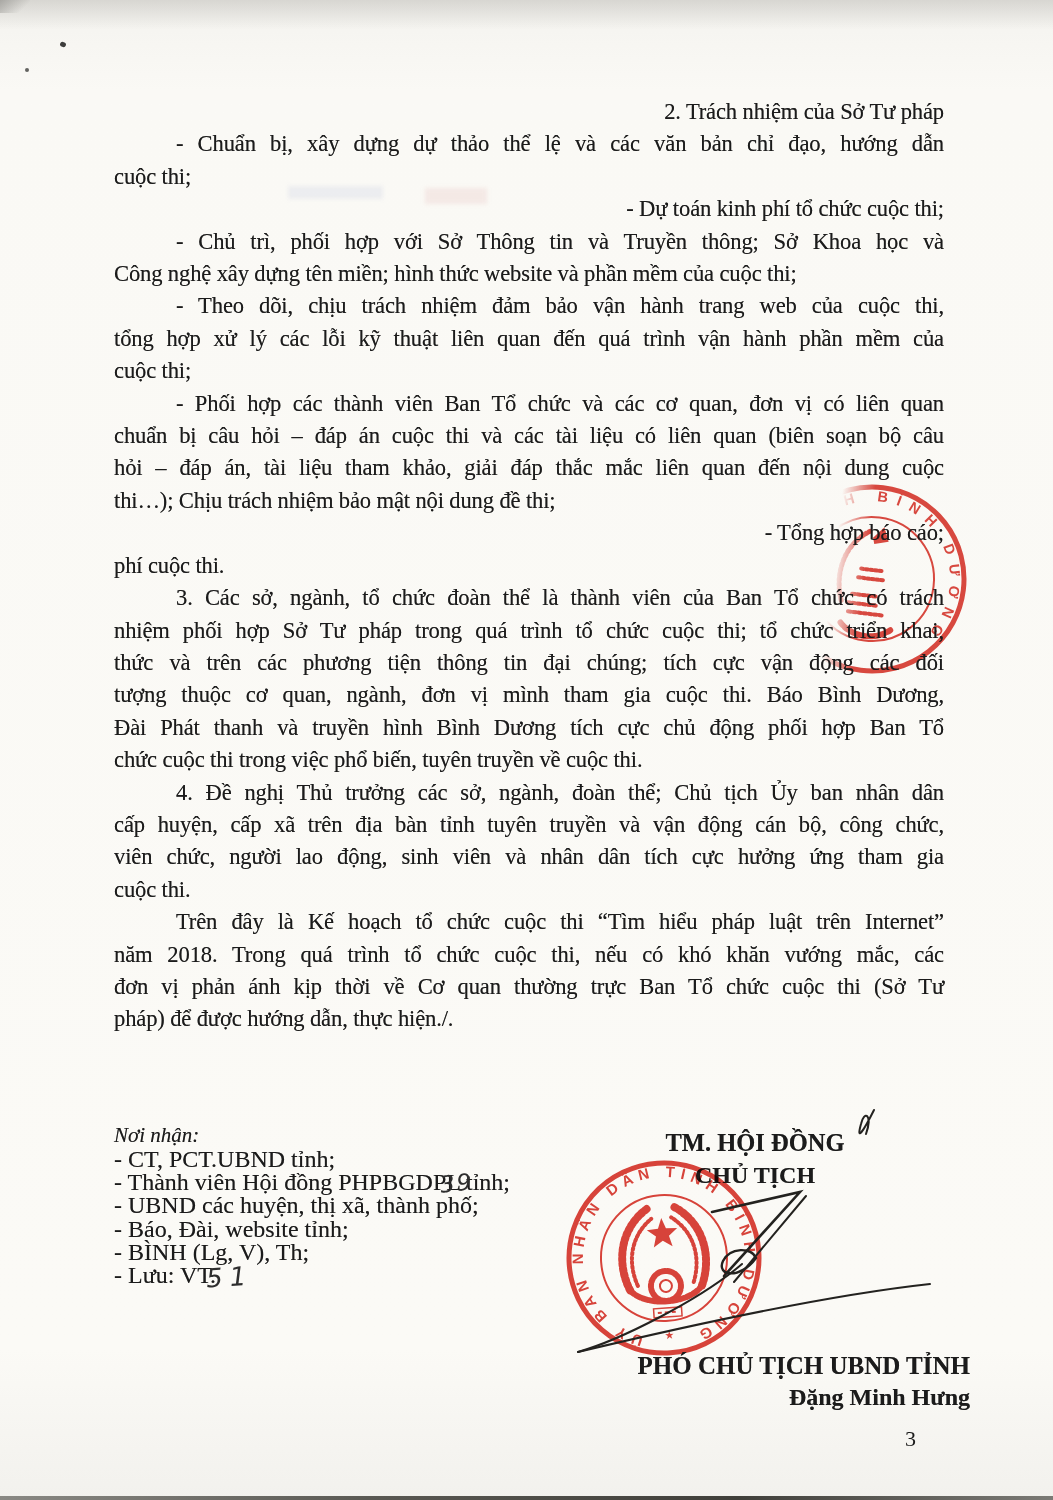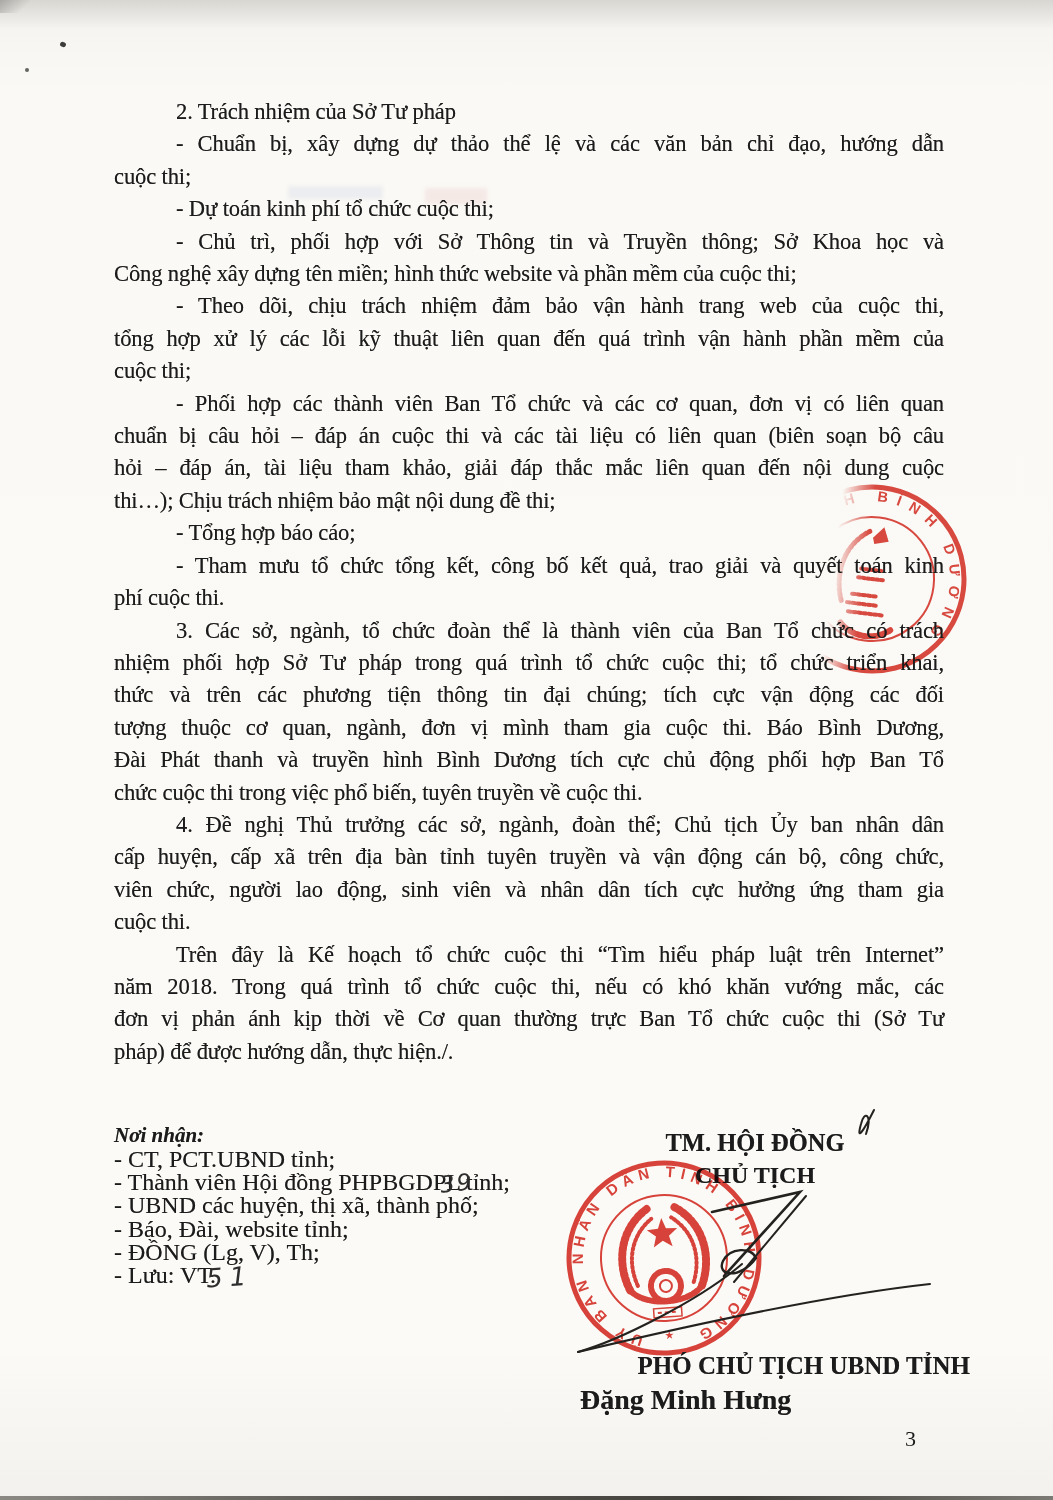--- a/index.html
+++ b/index.html
@@ -20,39 +20,39 @@
   .smudge.m1{left:425px;top:188px;width:62px;height:16px;background:rgba(215,150,150,.16);}
   .smudge.m2{left:288px;top:186px;width:95px;height:13px;background:rgba(120,140,200,.10);}
   .bottom-edge{position:absolute;left:0;bottom:0;width:100%;height:4px;
     background:linear-gradient(90deg,#8a8984,#5a5953 35%,#403f3a 70%,#7b7a75);}
   
   .body-text{position:absolute;left:114px;top:96px;width:830px;
     font-size:22.6px;line-height:32.4px;letter-spacing:-0.15px;
     text-shadow:0 0 .5px rgba(20,20,20,.55);}
   .line{text-align:left;}
   .line.j{text-align:justify;text-align-last:justify;}
-  .line.ind{padding-left:62px;}
+  .line.ind{padding-left:62px;text-align:right;}
   
   .recipients{position:absolute;left:114px;top:1122px;width:420px;}
-  .rec-heading{font-size:21px;font-weight:bold;font-style:italic;line-height:26px;
+  .rec-heading{font-size:21px;font-weight:normal;font-style:italic;line-height:26px;
     text-shadow:0 0 .4px rgba(20,20,20,.5);}
   .rec-item{font-size:24px;line-height:23.2px;text-shadow:0 0 .4px rgba(20,20,20,.5);font-family:Liberation Serif, serif;}
   
   .hw{position:absolute;font-family:"DejaVu Sans",sans-serif;font-style:italic;color:#2e2e2e;}
   .hw-39{left:440px;top:1170px;font-size:23px;transform:rotate(-6deg);letter-spacing:2px;}
   .hw-51{left:206px;top:1262px;font-size:26px;transform:rotate(-4deg);letter-spacing:7px;}
   
   .sig-head{position:absolute;left:580px;top:1126px;width:350px;text-align:center;
     font-weight:bold;text-shadow:0 0 .5px rgba(20,20,20,.55);}
   .sig-tm{font-size:24.5px;line-height:33px;}
   .sig-ct{font-size:24px;line-height:32px;}
   .sig-pos{position:absolute;left:580px;top:1352px;width:390px;text-align:right;
     font-weight:bold;font-size:25px;text-shadow:0 0 .5px rgba(20,20,20,.55);}
-  .sig-name{position:absolute;left:580px;top:1384px;width:390px;text-align:left;
-    font-weight:bold;font-size:28px;text-shadow:0 0 .5px rgba(20,20,20,.55);}
+  .sig-name{position:absolute;left:580px;top:1384px;width:390px;text-align:right;
+    font-weight:bold;font-size:24px;text-shadow:0 0 .5px rgba(20,20,20,.55);}
   .page-number{position:absolute;left:905px;top:1426px;font-size:22px;}
   
   .stamp{position:absolute;mix-blend-mode:multiply;color:var(--stamp-red,#d93a31);}
   .stamp-main{left:564px;top:1158px;transform:rotate(-4deg);opacity:.95;}
   .stamp-side{left:772px;top:474px;transform:rotate(7deg);opacity:.92;}
   .stamp text{font-family:"Liberation Sans","DejaVu Sans",sans-serif;font-weight:bold;fill:currentColor;}
   .ink{position:absolute;left:560px;top:1100px;}
   .ink path{stroke:#23221f;fill:none;stroke-linecap:round;}
 </style>
 </head>
@@ -103,21 +103,20 @@
       <div class="line j ind">- Chủ trì, phối hợp với Sở Thông tin và Truyền thông; Sở Khoa học và</div>
       <div class="line">Công nghệ xây dựng tên miền; hình thức website và phần mềm của cuộc thi;</div>
       <div class="line j ind">- Theo dõi, chịu trách nhiệm đảm bảo vận hành trang web của cuộc thi,</div>
       <div class="line j">tổng hợp xử lý các lỗi kỹ thuật liên quan đến quá trình vận hành phần mềm của</div>
       <div class="line">cuộc thi;</div>
       <div class="line j ind">- Phối hợp các thành viên Ban Tổ chức và các cơ quan, đơn vị có liên quan</div>
       <div class="line j">chuẩn bị câu hỏi – đáp án cuộc thi và các tài liệu có liên quan (biên soạn bộ câu</div>
       <div class="line j">hỏi – đáp án, tài liệu tham khảo, giải đáp thắc mắc liên quan đến nội dung cuộc</div>
       <div class="line">thi…); Chịu trách nhiệm bảo mật nội dung đề thi;</div>
       <div class="line ind">- Tổng hợp báo cáo;</div>
-      <div class="line j ind">- Tham mưu tổ chức tổng kết, công bố kết quả, trao giải và quyết toán kinh</div>
       <div class="line">phí cuộc thi.</div>
       <div class="line j ind">3. Các sở, ngành, tổ chức đoàn thể là thành viên của Ban Tổ chức có trách</div>
       <div class="line j">nhiệm phối hợp Sở Tư pháp trong quá trình tổ chức cuộc thi; tổ chức triển khai,</div>
       <div class="line j">thức và trên các phương tiện thông tin đại chúng; tích cực vận động các đối</div>
       <div class="line j">tượng thuộc cơ quan, ngành, đơn vị mình tham gia cuộc thi. Báo Bình Dương,</div>
       <div class="line j">Đài Phát thanh và truyền hình Bình Dương tích cực chủ động phối hợp Ban Tổ</div>
       <div class="line">chức cuộc thi trong việc phổ biến, tuyên truyền về cuộc thi.</div>
       <div class="line j ind">4. Đề nghị Thủ trưởng các sở, ngành, đoàn thể; Chủ tịch Ủy ban nhân dân</div>
       <div class="line j">cấp huyện, cấp xã trên địa bàn tỉnh tuyên truyền và vận động cán bộ, công chức,</div>
       <div class="line j">viên chức, người lao động, sinh viên và nhân dân tích cực hưởng ứng tham gia</div>
@@ -128,21 +127,21 @@
       <div class="line">pháp) để được hướng dẫn, thực hiện./.</div>
     </div>
 
   <div class="recipients">
     <div class="rec-heading">Nơi nhận:</div>
     <div id="recipients-list">
         <div class="rec-item">- CT, PCT.UBND tỉnh;</div>
         <div class="rec-item">- Thành viên Hội đồng PHPBGDPL tỉnh;</div>
         <div class="rec-item">- UBND các huyện, thị xã, thành phố;</div>
         <div class="rec-item">- Báo, Đài, website tỉnh;</div>
-        <div class="rec-item">- ĐỒNG (Lg, V), Th;</div>
+        <div class="rec-item">- BÌNH (Lg, V), Th;</div>
         <div class="rec-item">- Lưu: VT.</div>
       </div>
   </div>
   <div class="hw hw-39">39</div>
   <div class="hw hw-51">51</div>
 
   <div class="sig-head">
     <div class="sig-tm">TM. HỘI ĐỒNG</div>
     <div class="sig-ct">CHỦ TỊCH</div>
   </div>

